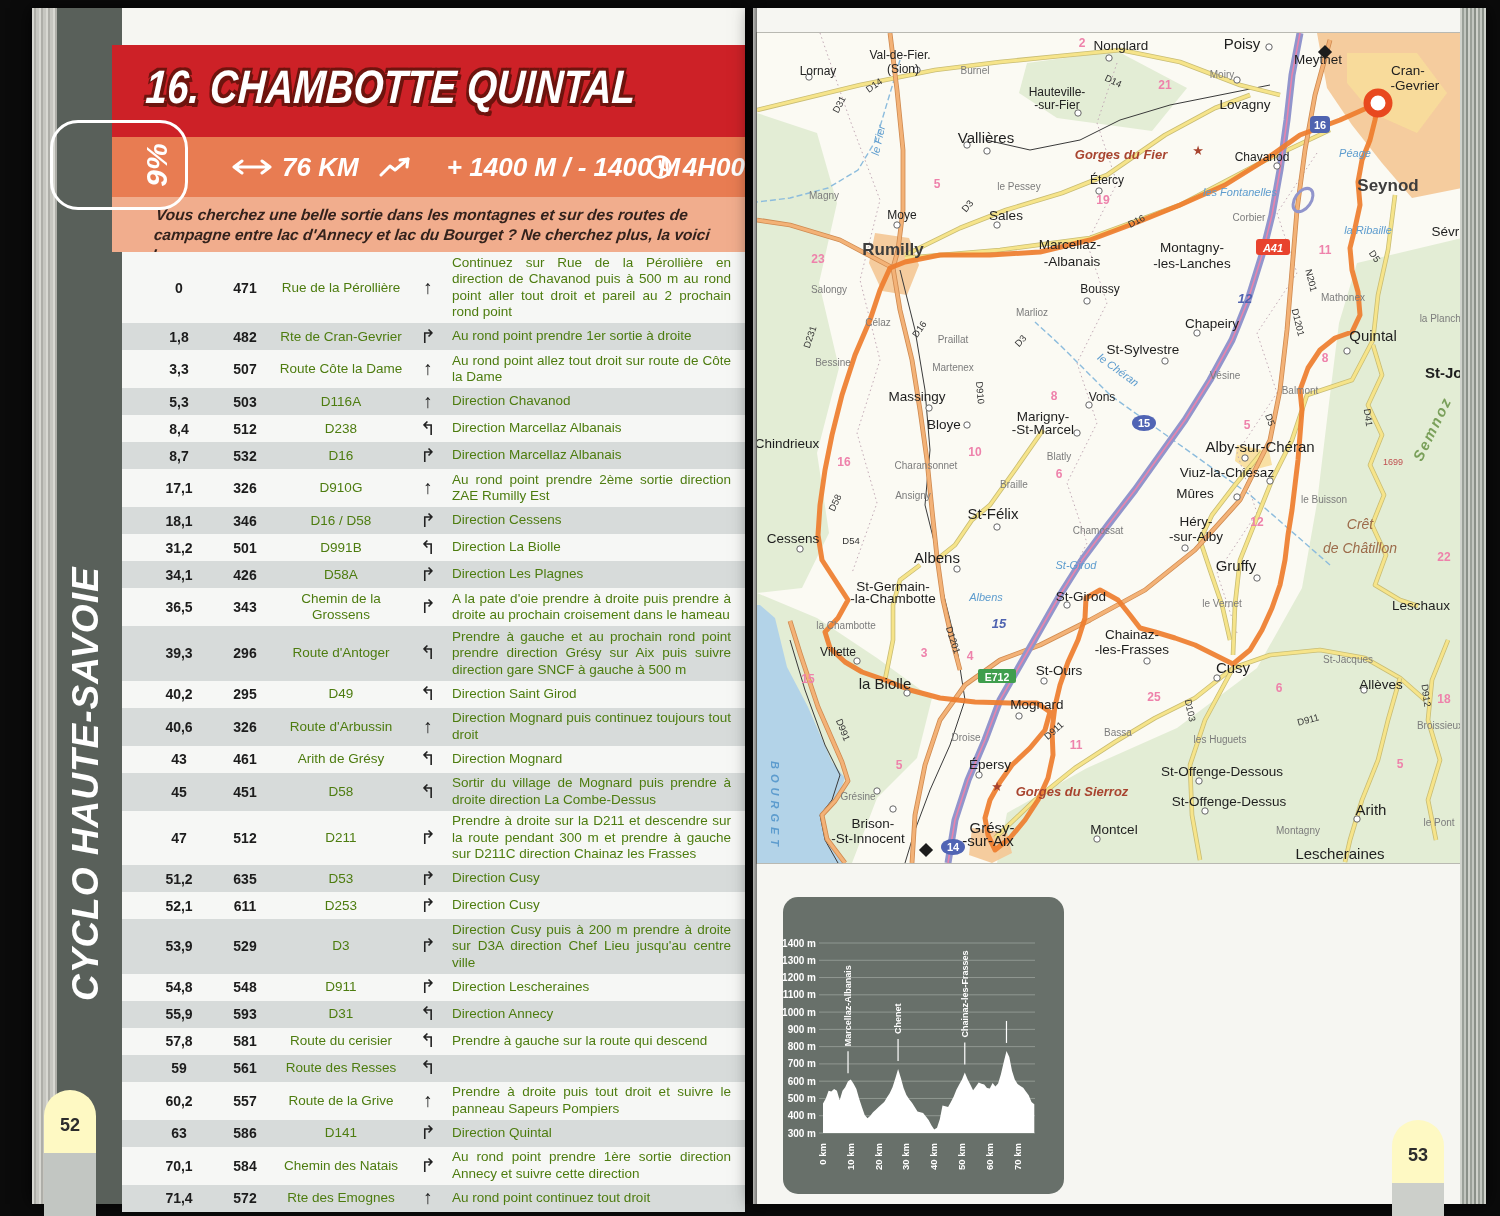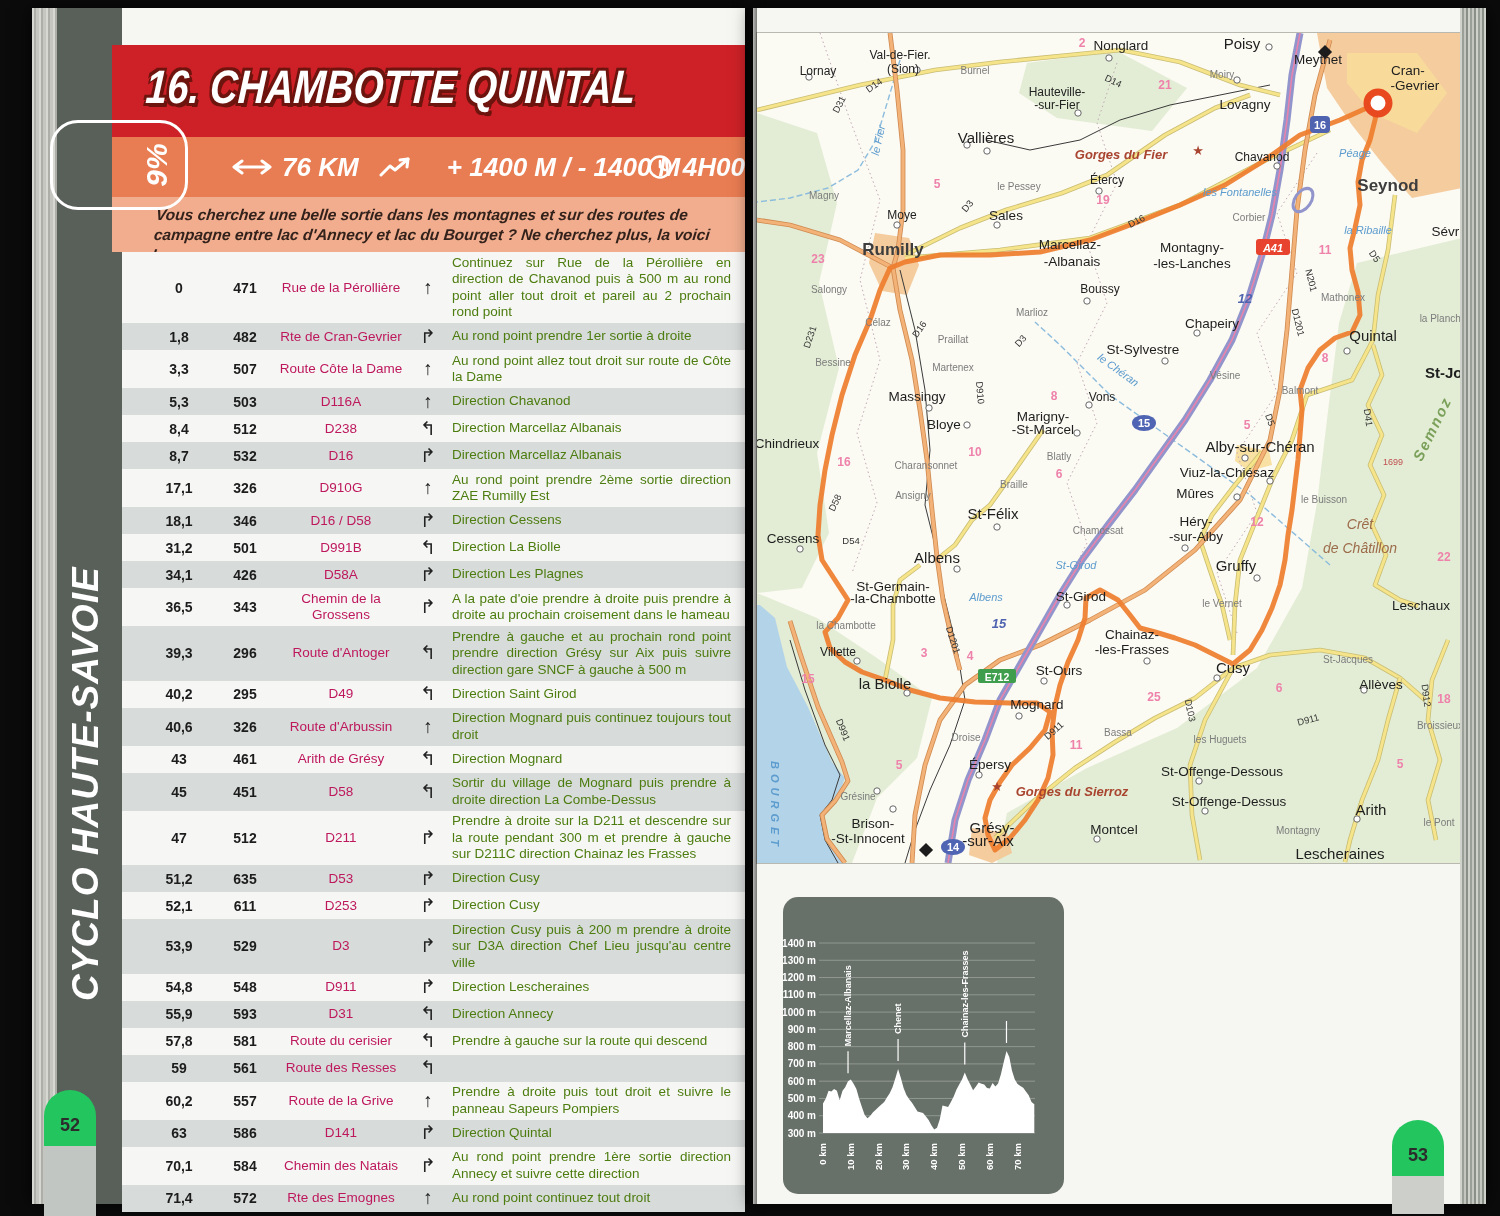--- a/index.html
+++ b/index.html
@@ -36,27 +36,27 @@
   .stats-row{position:absolute;left:120px;top:0;width:513px;height:60px;display:flex;align-items:center;color:#fff;}
   .stat{display:flex;align-items:center;font-weight:bold;font-style:italic;font-size:26px;white-space:nowrap;}
   .stat .icn{margin-right:10px;display:flex;align-items:center;}
   
   .route-table{position:absolute;left:90px;top:244px;width:623px;}
   .trow{display:grid;grid-template-columns:78px 54px 138px 36px 1fr;align-items:center;
     padding:2.5px 14px 2.5px 18px;min-height:22px;}
   .trow.odd{background:#d7dbda;}
   .trow.even{background:#f6f7f5;}
   .c-km,.c-alt{font-weight:bold;font-size:14px;color:#1c1c1c;text-align:center;}
-  .c-road{font-size:13.5px;color:#be185d;text-align:center;line-height:16px;}
+  .c-road{font-size:13.5px;color:#4d7c0f;text-align:center;line-height:16px;}
   .c-turn{font-size:19px;color:#222;text-align:center;line-height:16px;}
   .c-desc{font-size:13.5px;color:#4d7c0f;text-align:justify;line-height:16.5px;padding-left:6px;}
   
   .tab{position:absolute;width:52px;text-align:center;font-weight:bold;font-size:18px;color:#2c2c2c;}
-  .tab .dome{background:#22c55e;border-radius:26px 26px 0 0;height:46px;display:flex;align-items:flex-end;
-    justify-content:center;padding-bottom:10px;}
+  .tab .dome{background:#fef9c3;border-radius:26px 26px 0 0;height:46px;display:flex;align-items:flex-end;
+    justify-content:center;padding-bottom:17px;}
   .tab .under{background:#c2c6c2;height:70px;}
   #tab-52{left:12px;top:1082px;}
   #tab-53{left:639px;top:1112px;}
   #tab-53 .under{height:38px;background:#cccfca;}
   
   #map-wrap{position:absolute;left:4px;top:25px;width:705px;height:830px;background:#fbfaf3;
     outline:1px solid #b9b9b2;overflow:hidden;}
   svg text{font-family:"Liberation Sans",sans-serif;}
   .m-lg{font-size:17px;font-weight:bold;fill:#3d3d3d;}
   .m-md{font-size:13.5px;fill:#1e1e1e;}

